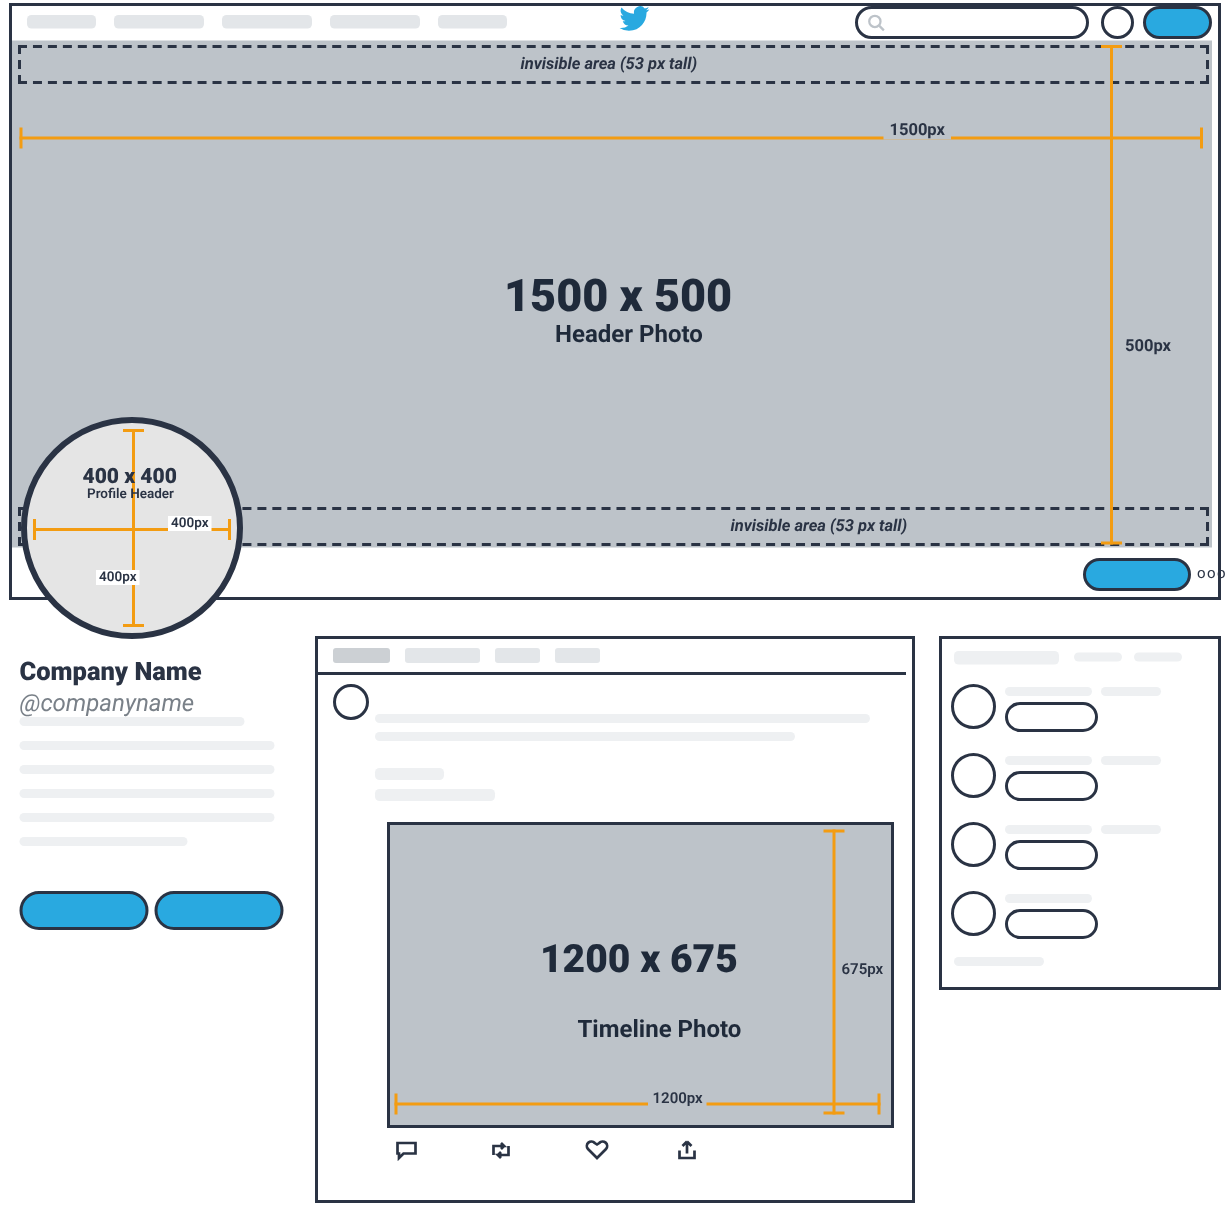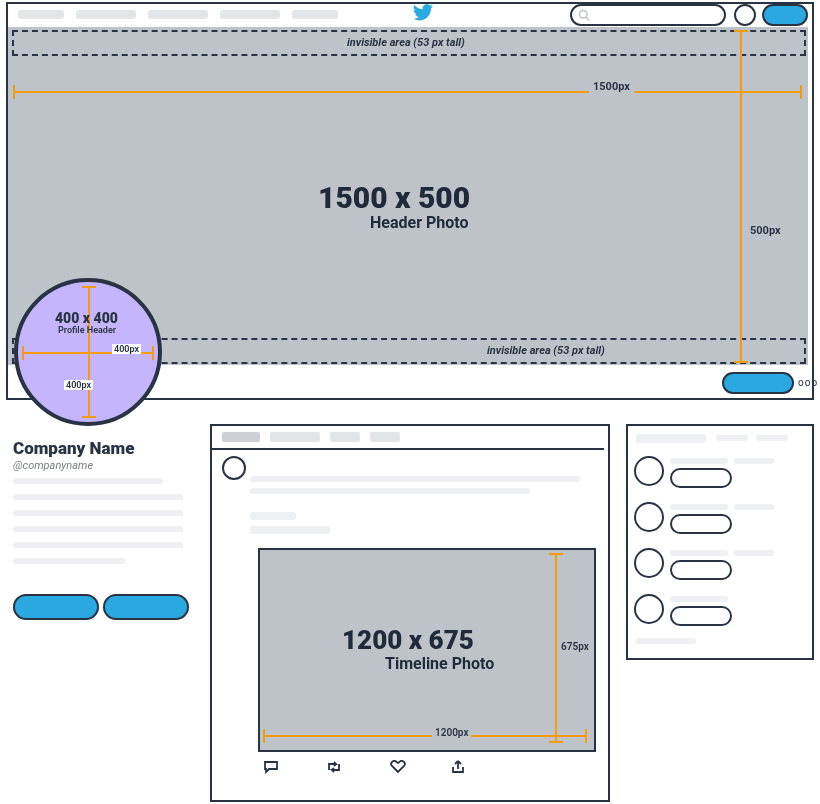--- a/index.html
+++ b/index.html
@@ -23,30 +23,30 @@
   .dashed{position:absolute;border:2px dashed var(--ink);}
   .orangeline{position:absolute;background:var(--orange);}
   .orangeline.h{height:2px;}
   .orangeline.v{width:2px;}
   .tick{position:absolute;background:var(--orange);}
   .tick.h{height:2px;}
   .tick.v{width:2px;}
   .lbl{position:absolute;font-size:11px;font-weight:700;color:var(--ink);white-space:nowrap;}
   .lbl.sm{font-size:10px;font-weight:600;}
   .em{font-style:italic;font-weight:700;font-size:11px;color:var(--ink);white-space:nowrap;}
-  .bigdim{position:absolute;font-size:30px;font-weight:900;color:var(--ink2);white-space:nowrap;}
+  .bigdim{position:absolute;font-size:30px;font-weight:900;color:var(--ink2);white-space:nowrap;margin-left:18px;}
   .subdim{position:absolute;font-size:16px;font-weight:700;color:var(--ink2);white-space:nowrap;}
   .thinline{position:absolute;height:6px;border-radius:3px;background:var(--glt2);}
-  .handle{font-size:11px;color:#798088;}
+  .handle{font-size:16px;color:#798088;}
   .more{position:absolute;color:var(--ink);font-size:10px;letter-spacing:1px;}
   .circle{position:absolute;border:2px solid var(--ink);border-radius:50%;background:#fff;}
   .tab{position:absolute;height:10px;border-radius:2px;background:var(--graylt);}
   .pillbtn{position:absolute;border:2px solid var(--ink);border-radius:12px;background:#fff;}
   
-  .profcircle{position:absolute;border:4px solid var(--ink);border-radius:50%;background:#c4b5fd;overflow:hidden;}
+  .profcircle{position:absolute;border:4px solid var(--ink);border-radius:50%;background:#e5e5e5;overflow:hidden;}
   
   .av-sm{position:absolute;border:2px solid var(--ink);border-radius:50%;background:#fff;}
 </style>
 </head>
 <body>
 
 <div class="stage">
 
   <div class="box" style="left:6px;top:2px;width:804px;height:394px;"></div>
 
@@ -137,21 +137,21 @@
   <div class="av-sm" style="left:222px;top:456px;width:20px;height:20px;"></div>
   <div class="thinline" style="left:250px;top:476px;width:330px;"></div>
   <div class="thinline" style="left:250px;top:488px;width:280px;"></div>
 
   <div class="thinline" style="left:250px;top:512px;width:46px;height:8px;"></div>
   <div class="thinline" style="left:250px;top:526px;width:80px;height:8px;"></div>
 
   <div class="gray box" style="left:258px;top:548px;width:334px;height:200px;"></div>
 
   <div class="bigdim" style="left:342px;top:625px;font-size:26px;">1200 x 675</div>
-  <div class="subdim" style="left:385px;top:654px;">Timeline Photo</div>
+  <div class="subdim" style="left:385px;top:676px;">Timeline Photo</div>
 
   <div class="orangeline h" style="left:263px;top:735px;width:324px;"></div>
   <div class="tick v" style="left:263px;top:729px;height:14px;"></div>
   <div class="tick v" style="left:585px;top:729px;height:14px;"></div>
   <div class="lbl sm" style="left:432px;top:727px;background:var(--gray);padding:0 3px;">1200px</div>
 
   <div class="orangeline v" style="left:555px;top:553px;height:190px;"></div>
   <div class="tick h" style="left:549px;top:553px;width:14px;"></div>
   <div class="tick h" style="left:549px;top:741px;width:14px;"></div>
   <div class="lbl sm" style="left:561px;top:641px;">675px</div>

